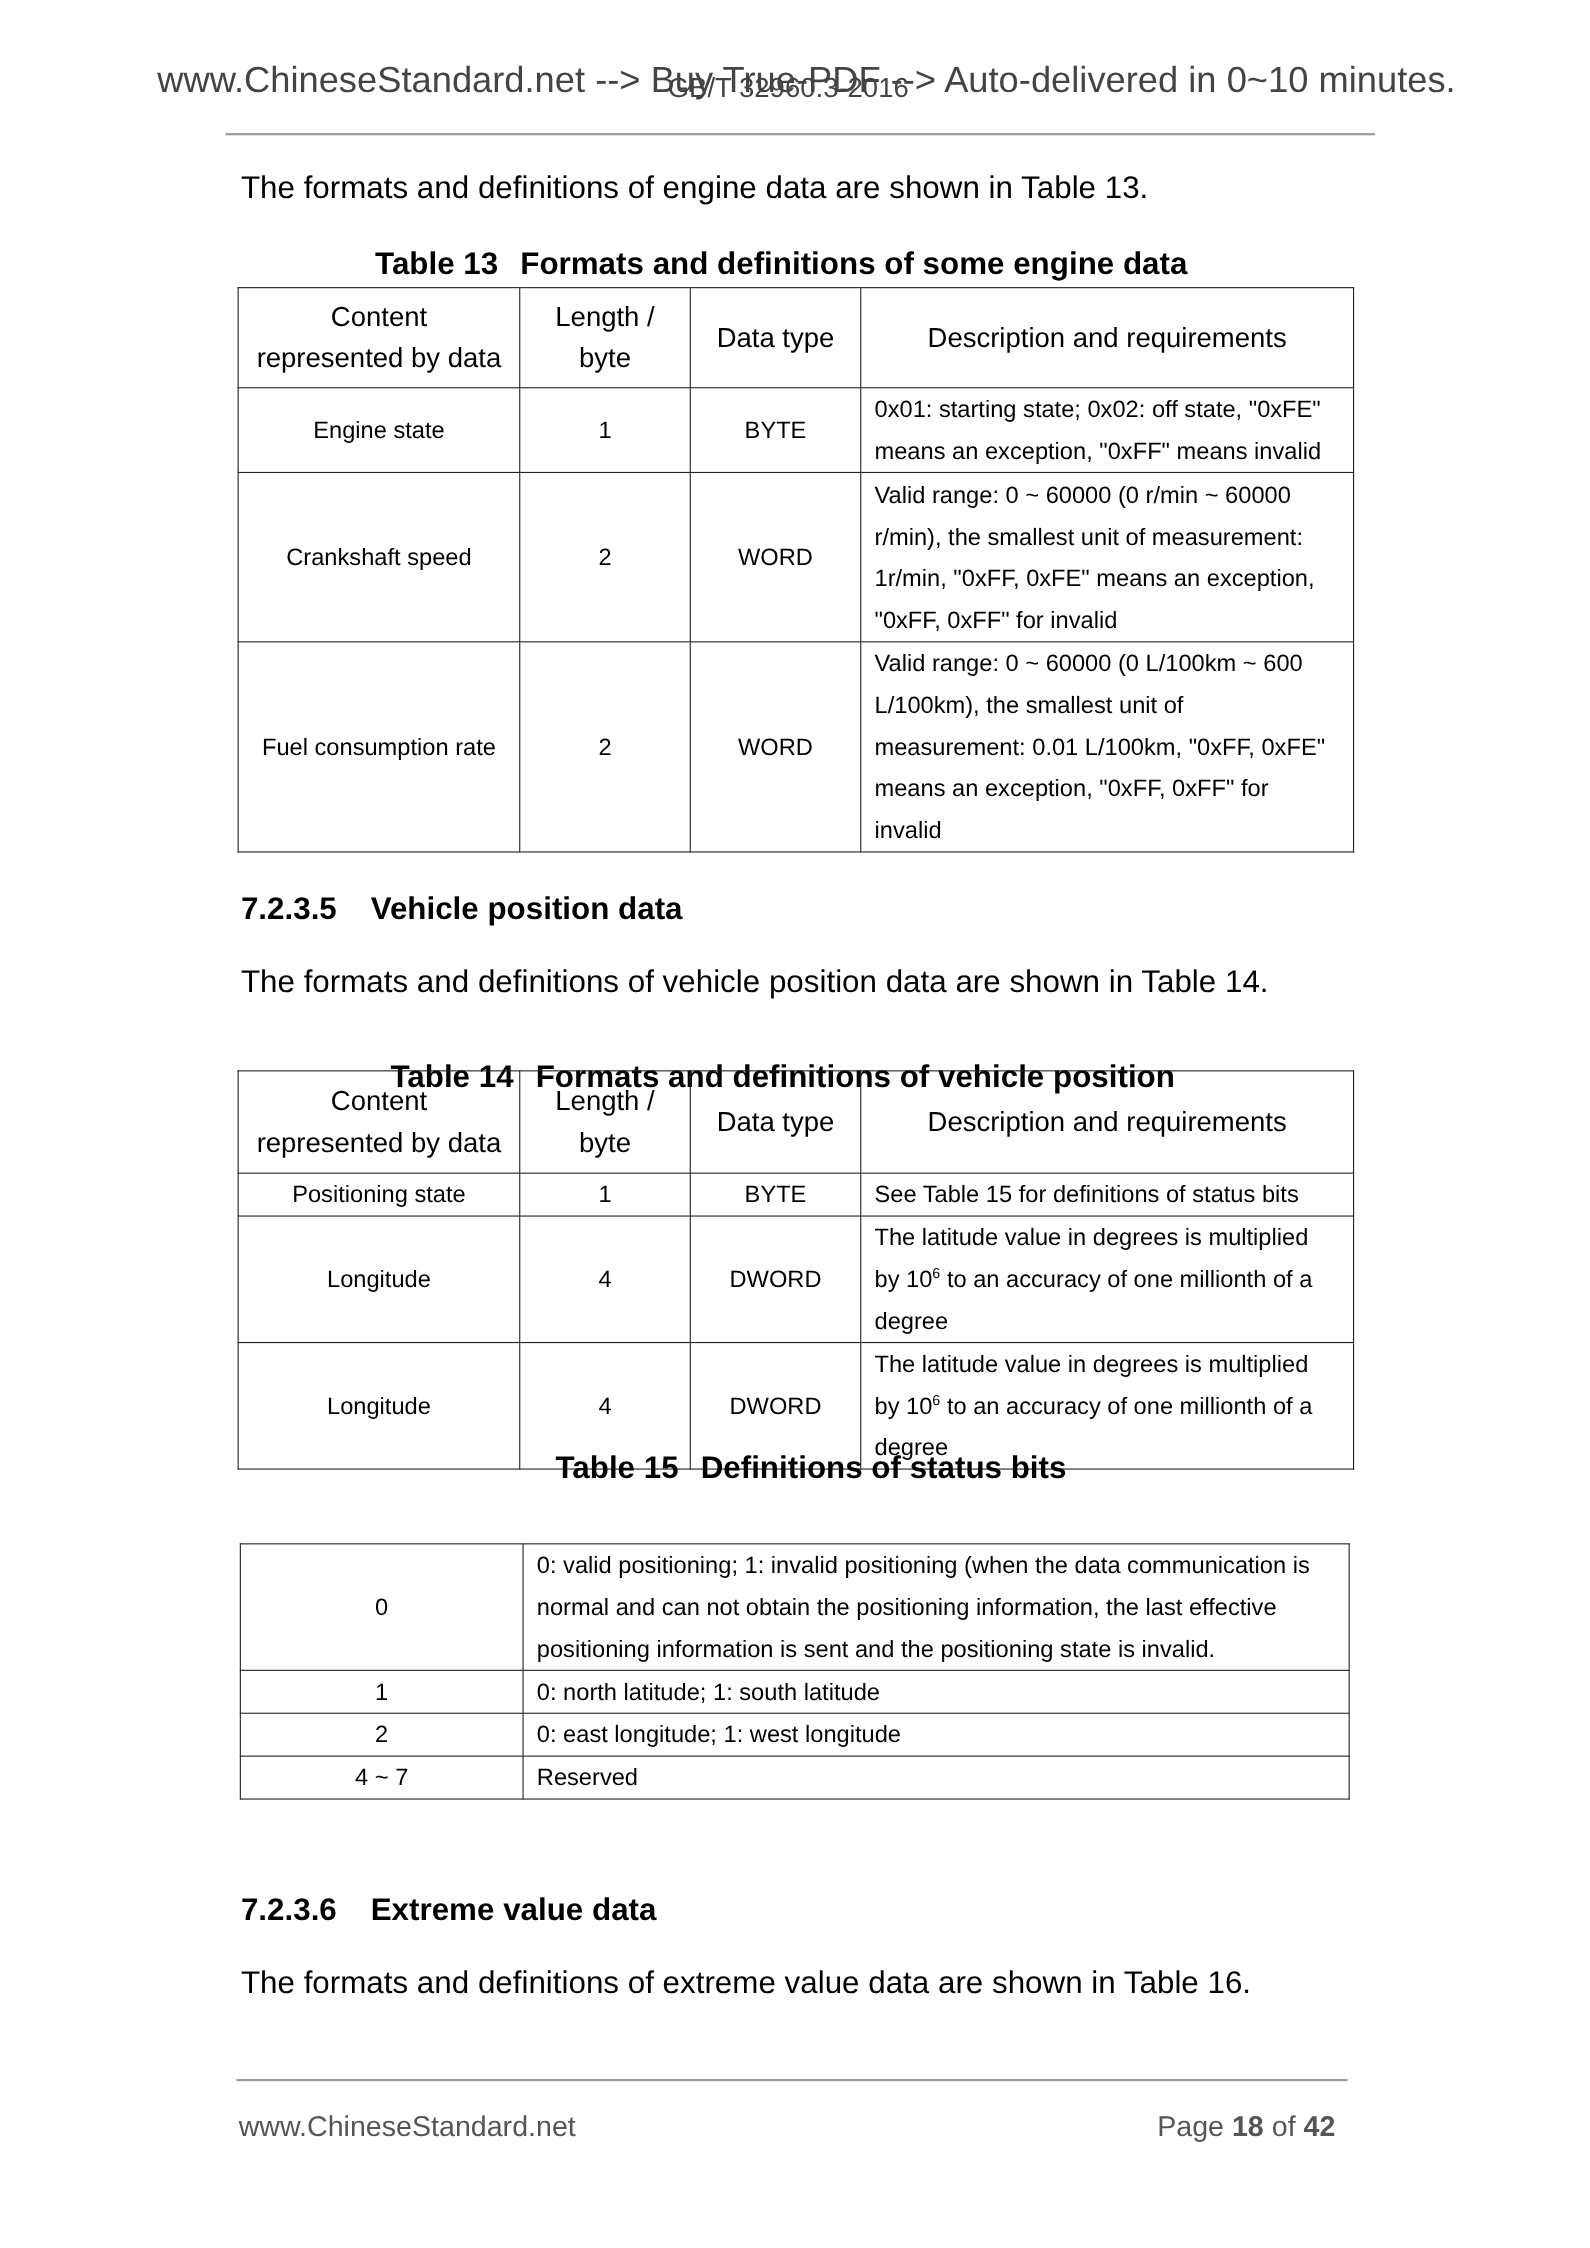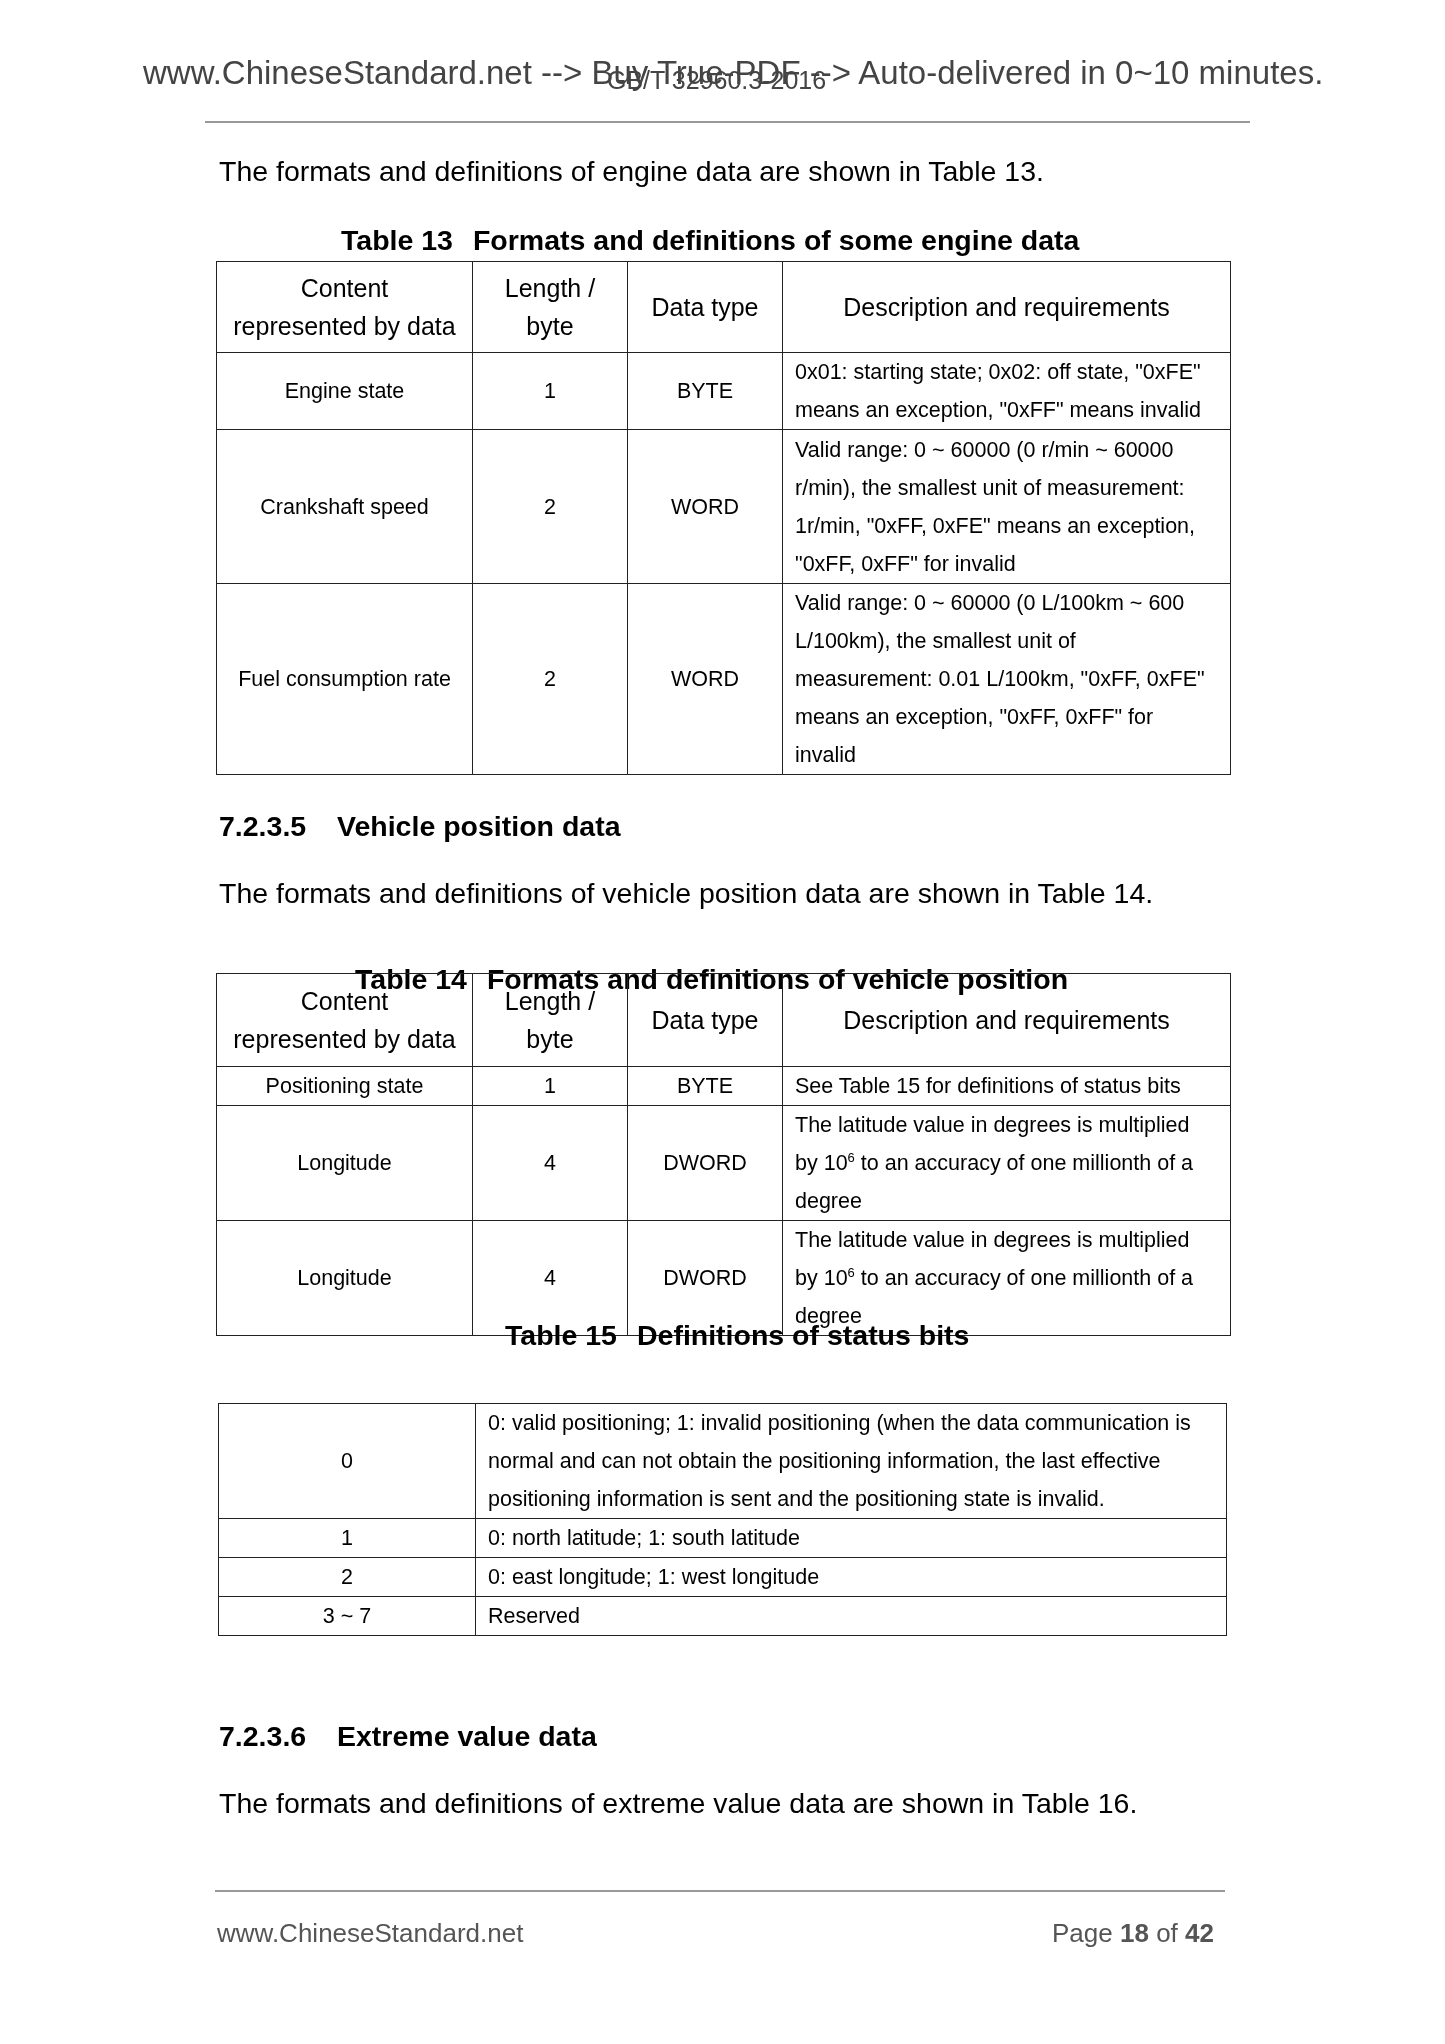--- a/index.html
+++ b/index.html
@@ -138,21 +138,21 @@
   </tr>
   <tr class="row" style="height:39px;">
     <td class="c">1</td>
     <td class="l">0: north latitude; 1: south latitude</td>
   </tr>
   <tr class="row" style="height:39px;">
     <td class="c">2</td>
     <td class="l">0: east longitude; 1: west longitude</td>
   </tr>
   <tr class="row" style="height:39px;">
-    <td class="c">3 ~ 7</td>
+    <td class="c">4 ~ 7</td>
     <td class="l">Reserved</td>
   </tr>
 </tbody>
   </table>
 
 <div class="abs heading" style="left:219px; top:1720px;">
   <span class="num">7.2.3.6</span><span>Extreme value data</span>
 </div>
 
 <div class="abs para" style="left:219px; top:1787px;">The formats and definitions of extreme value data are shown in Table 16.</div>

